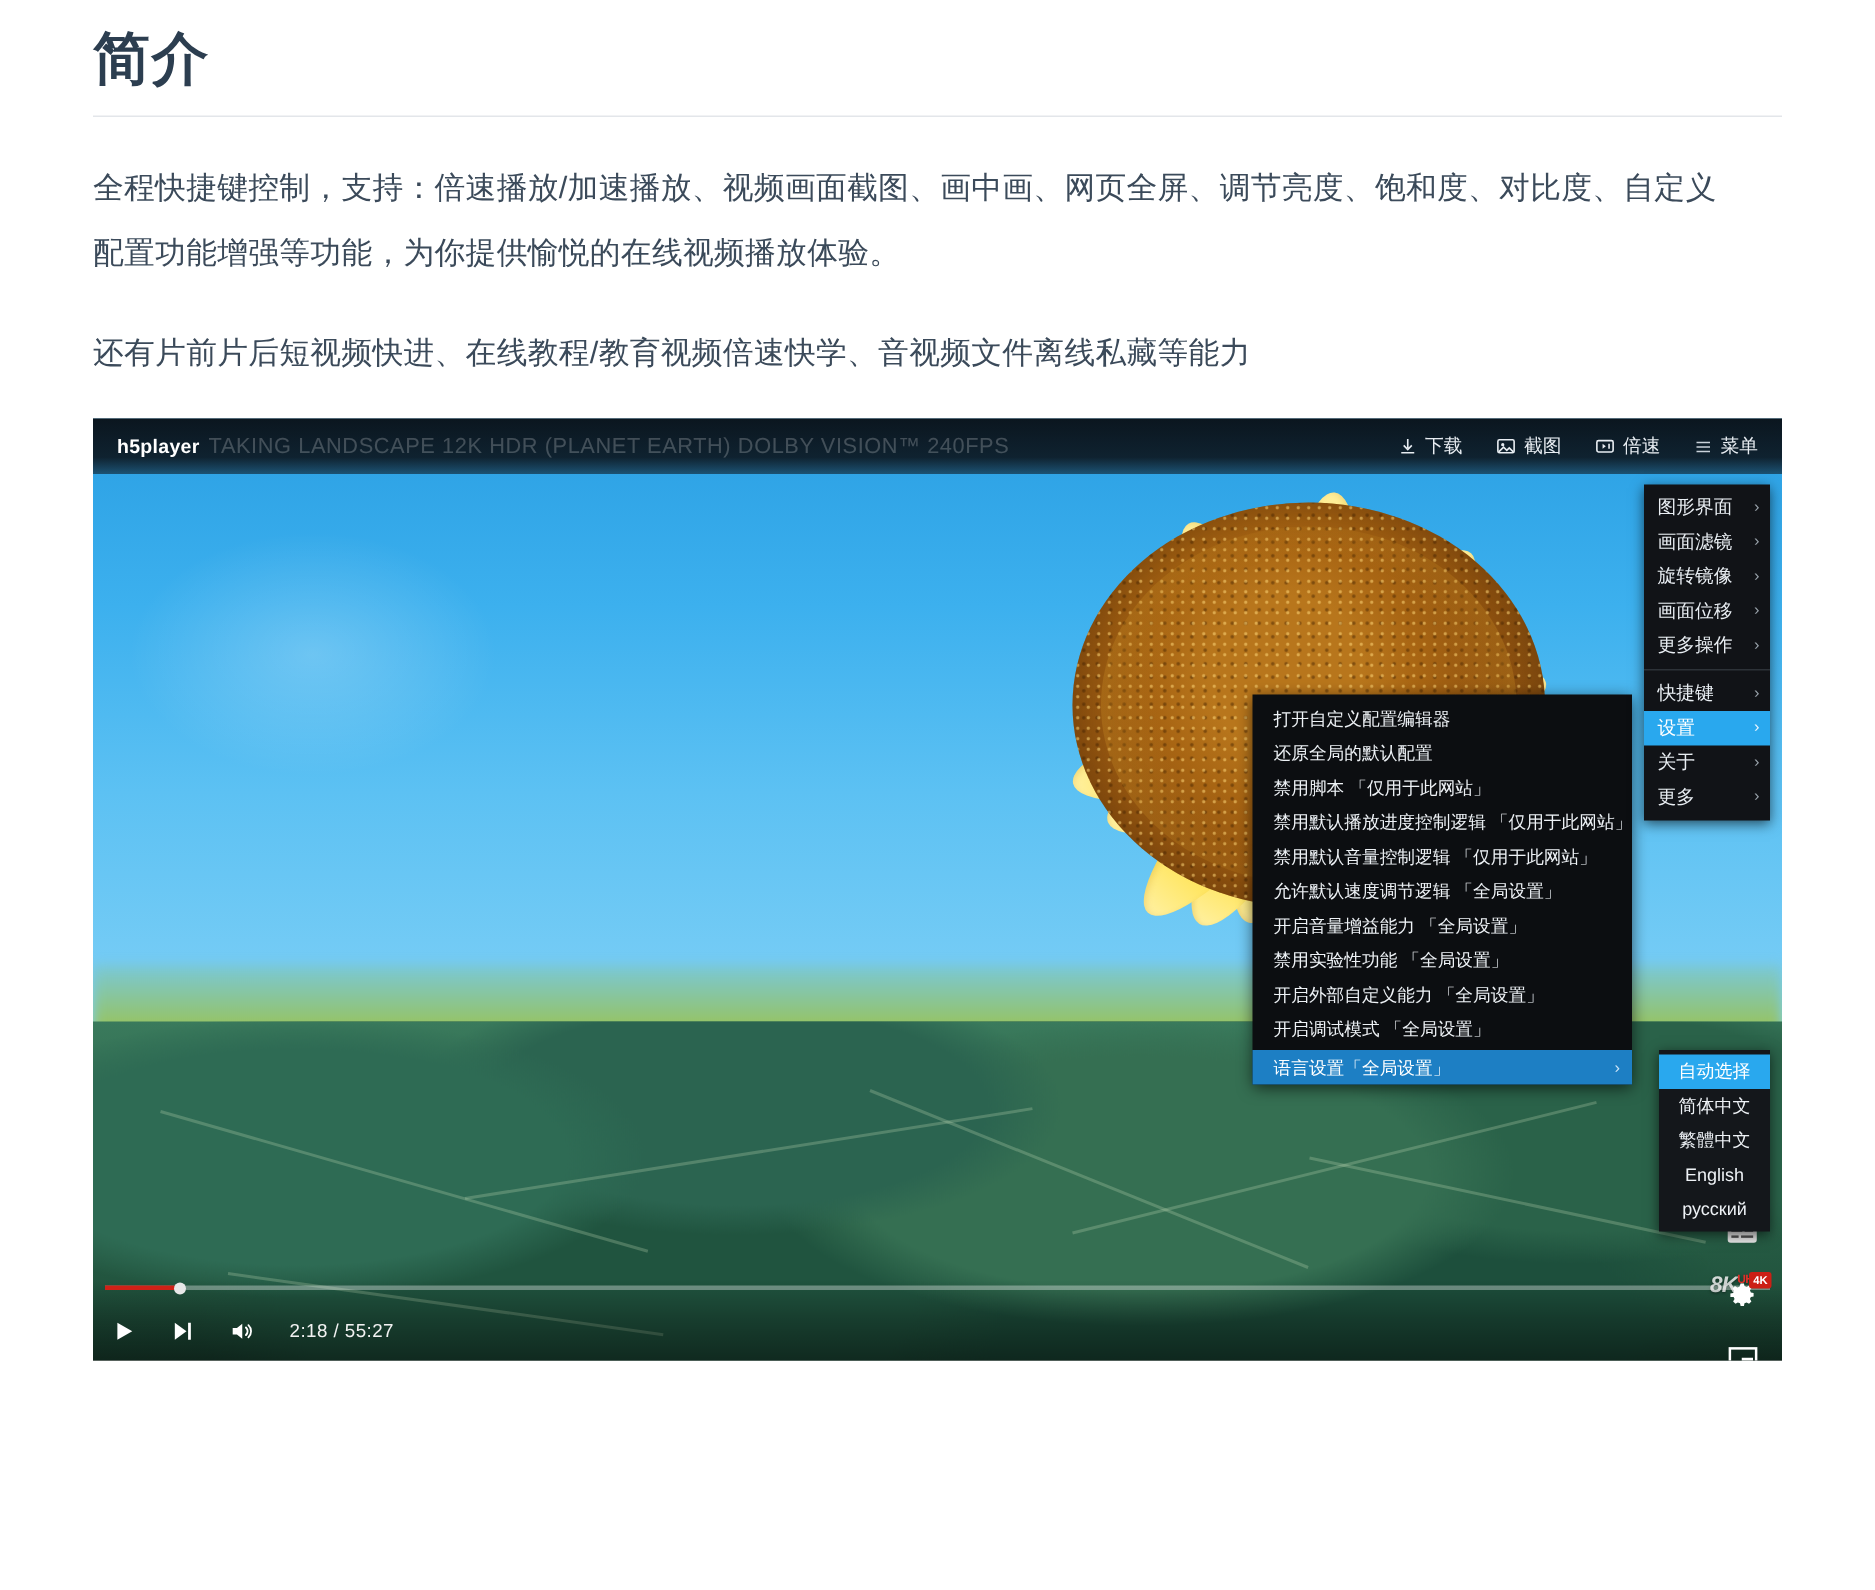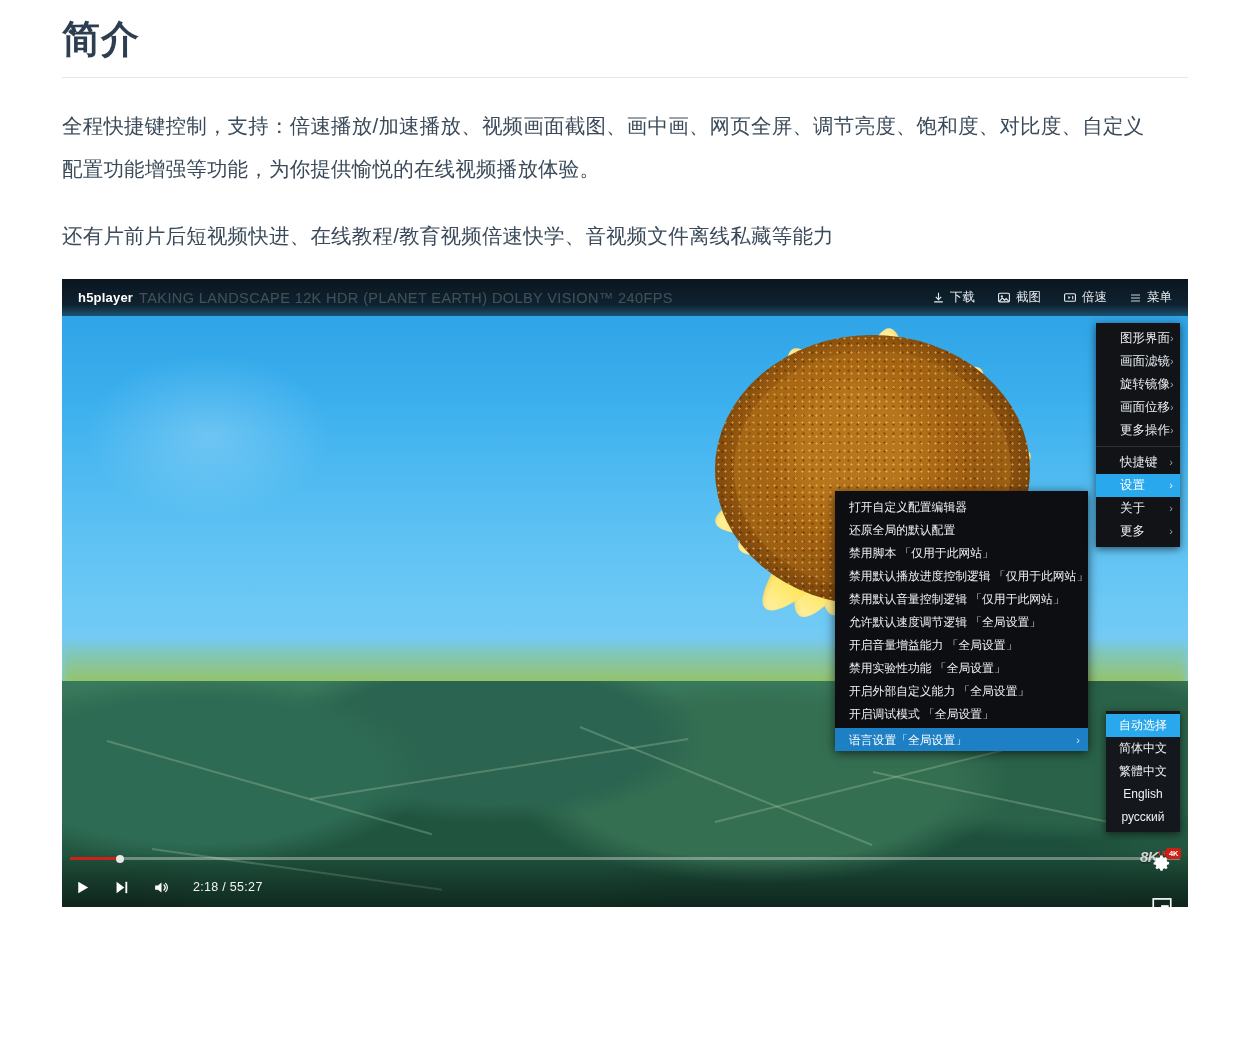--- a/index.html
+++ b/index.html
@@ -154,48 +154,48 @@
   .right-menu {
     position:absolute; right:8px; top:44px; width:84px;
     background:#111317;
     box-shadow:0 2px 8px rgba(0,0,0,.6);
     z-index:20;
   }
   .rm-group { padding:4px 0; }
   .rm-group + .rm-group { border-top:1px solid #2d3238; }
   .rm-item {
     display:flex; align-items:center; justify-content:space-between;
-    padding:3px 7px 3px 24px;
+    padding:3px 7px 3px 9px;
     color:#e9eef3; font-size:12.5px; line-height:17px; white-space:nowrap;
   }
   .rm-item.active { background:#29a8ee; color:#ffffff; }
   .rm-caret { color:#9aa3ab; font-size:11px; }
   .rm-item.active .rm-caret { color:#eaf6ff; }
 
   
   .settings-menu {
-    position:absolute; left:773px; top:212px; width:253px;
+    position:absolute; left:773px; top:184px; width:253px;
     background:#0c0e11;
     box-shadow:0 2px 10px rgba(0,0,0,.65);
     padding:4px 0 0 0; z-index:18;
   }
   .sm-item {
     color:#eef2f6; font-size:11.8px; line-height:16px;
     padding:3.5px 10px 3.5px 14px; white-space:nowrap;
   }
   .sm-item.sub {
     background:#1d7fc4;
     display:flex; align-items:center; justify-content:space-between;
     color:#ffffff; padding-right:8px; margin-top:3px;
   }
   .sm-caret { color:#cfe6f8; font-size:11px; }
 
   
   .lang-menu {
-    position:absolute; right:8px; top:432px; width:74px;
+    position:absolute; right:8px; top:421px; width:74px;
     background:#14171b;
     box-shadow:0 2px 8px rgba(0,0,0,.6);
     padding:3px 0; z-index:22;
   }
   .lang-item {
     color:#eef2f6; font-size:12px; line-height:17px;
     padding:3px 6px; text-align:center; white-space:nowrap;
   }
   .lang-item.active { background:#29a8ee; color:#fff; }
 

